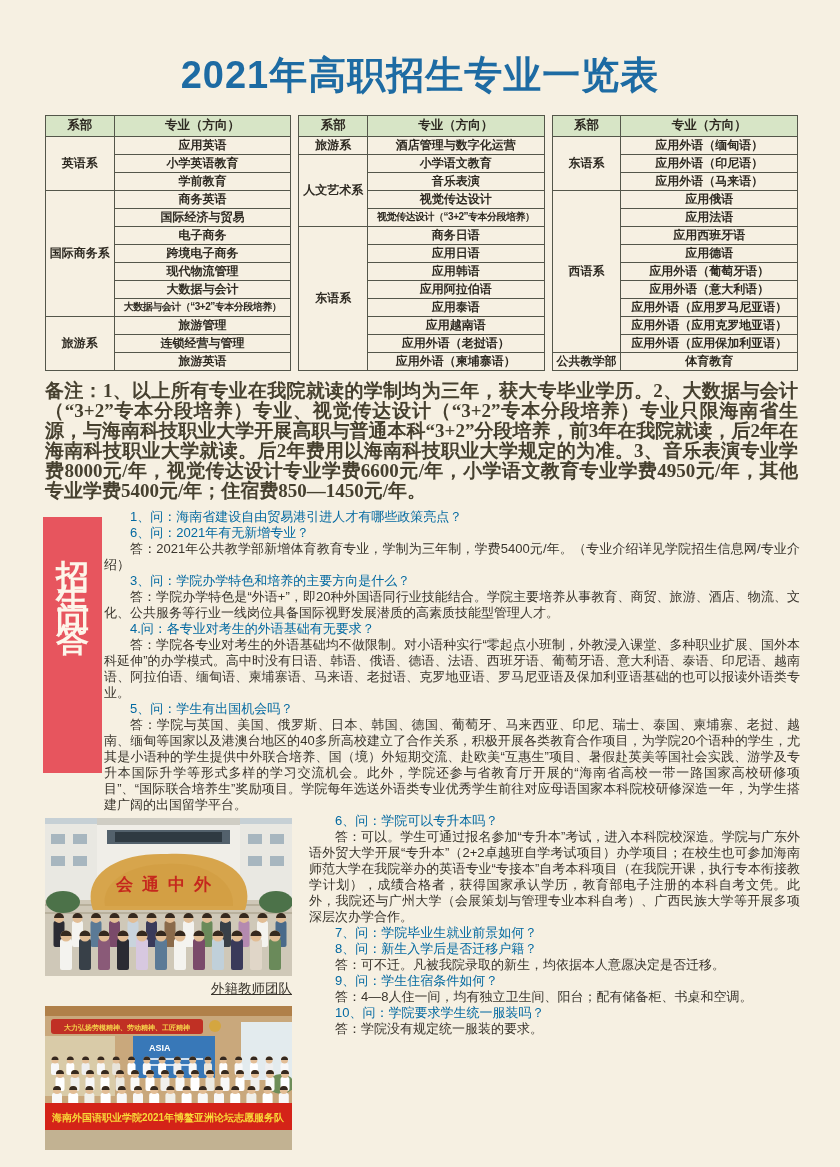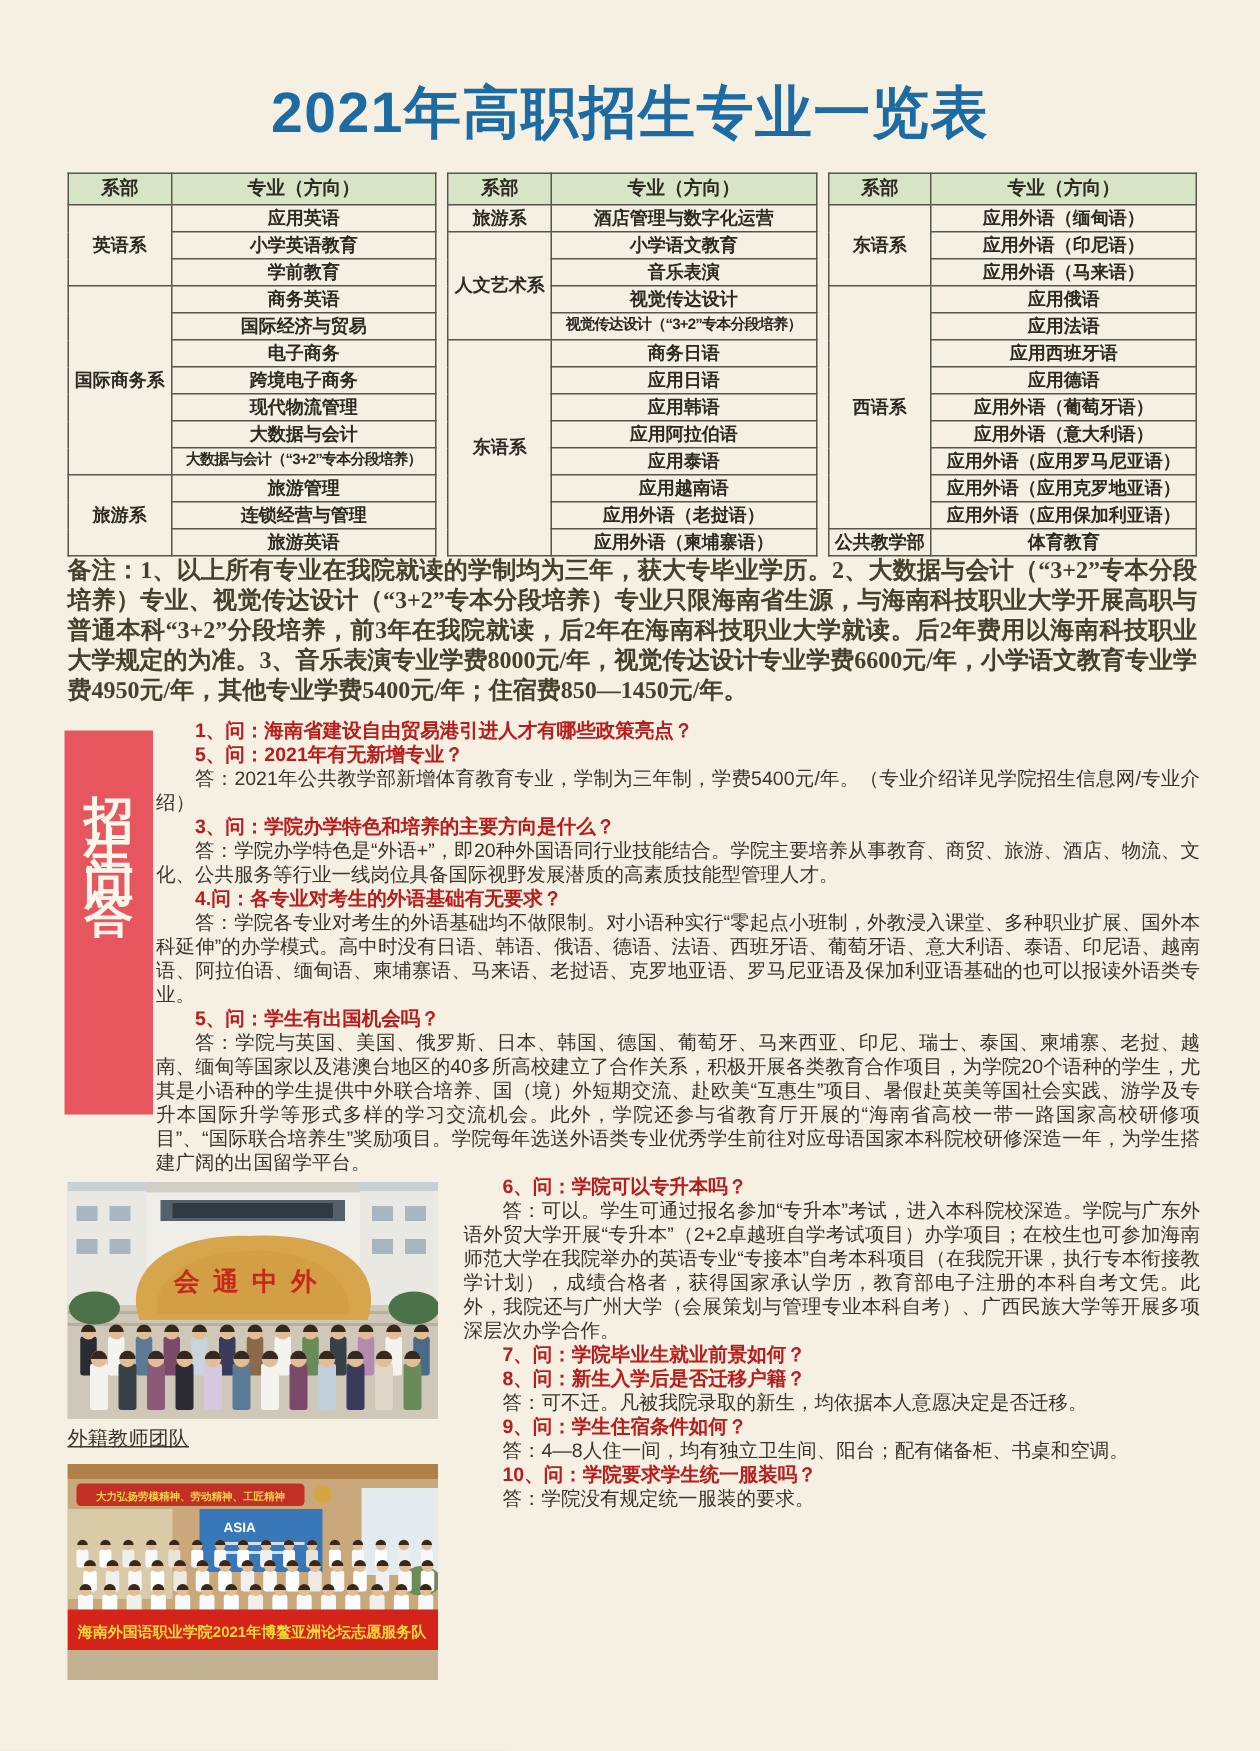--- a/index.html
+++ b/index.html
@@ -14,41 +14,41 @@
   .tables-wrap{display:flex;gap:7px;margin:14px 42px 0 45px;}
   .tables-wrap table{flex:1;border-collapse:collapse;table-layout:fixed;
          font-size:12px;font-weight:bold;color:#2e2a22;}
   .tables-wrap th,.tables-wrap td{border:1px solid #54564a;text-align:center;
          padding:0 1px;height:17px;line-height:1.05;overflow:hidden;white-space:nowrap;}
   .tables-wrap th{background:#d7e5c6;height:20px;font-size:12.5px;}
   .tables-wrap .col-dept{width:28%;}
   .tables-wrap td.tight{font-size:10px;letter-spacing:-0.5px;}
 
   
-  .note{margin:0 42px 0 45px;font-family:"Liberation Serif",serif;font-weight:bold;
-        font-size:16px;line-height:20px;color:#46402f;text-align:justify;}
+  .note{margin:10px 42px 0 45px;font-family:"Liberation Serif",serif;font-weight:bold;
+        font-size:19px;line-height:20px;color:#46402f;text-align:justify;}
 
   
   .qa{position:relative;margin:8px 40px 0 45px;padding-left:59px;
       font-size:13px;line-height:16px;color:#39342c;}
   .qa p{margin:0;text-align:justify;}
-  .qa p.q{color:#b91c1c;font-weight:bold;text-indent:2em;}
+  .qa p.q{color:#0369a1;font-weight:normal;text-indent:2em;}
   .qa p.a{text-indent:2em;}
   .qa p.cont{text-indent:0;}
   .banner{position:absolute;left:-2px;top:8px;width:59px;height:256px;background:#e7555e;
           display:flex;align-items:flex-start;justify-content:center;}
   .banner span{writing-mode:vertical-rl;text-orientation:upright;color:#fdf6ea;
           font-size:33px;font-weight:bold;letter-spacing:21px;padding-top:16px;}
 
   
   .qa-lower::after{content:"";display:block;clear:both;}
   .photos-col{float:left;width:247px;margin-left:-59px;margin-right:17px;margin-top:5px;}
   .photos-col figure{margin:0 0 9px 0;text-decoration:underline;}
   .photos-col svg{display:block;width:247px;background:#ddd;}
-  .photos-col figcaption{text-align:left;font-size:13.5px;color:#39342c;margin-top:5px;line-height:16px;}
+  .photos-col figcaption{text-align:right;font-size:13.5px;color:#39342c;margin-top:5px;line-height:16px;}
 </style>
 </head>
 <body>
 
 <div class="page" style="background: rgb(246, 240, 226);">
 
   <h1 class="title" style="color: rgb(29, 107, 163);">2021年高职招生专业一览表</h1>
 
   <div class="tables-wrap">
       <table class="majors-table">
@@ -211,21 +211,21 @@
 
   <p class="note">备注：1、以上所有专业在我院就读的学制均为三年，获大专毕业学历。2、大数据与会计（“3+2”专本分段培养）专业、视觉传达设计（“3+2”专本分段培养）专业只限海南省生源，与海南科技职业大学开展高职与普通本科“3+2”分段培养，前3年在我院就读，后2年在海南科技职业大学就读。后2年费用以海南科技职业大学规定的为准。3、音乐表演专业学费8000元/年，视觉传达设计专业学费6600元/年，小学语文教育专业学费4950元/年，其他专业学费5400元/年；住宿费850—1450元/年。</p>
 
   <div class="qa">
     <div class="banner" style="background: rgb(231, 85, 94);">
       <span>招生问答</span>
     </div>
 
     <div>
         <p class="q">1、问：海南省建设自由贸易港引进人才有哪些政策亮点？</p>
-        <p class="q">5、问：2021年有无新增专业？</p>
+        <p class="q">6、问：2021年有无新增专业？</p>
         <p class="a">答：2021年公共教学部新增体育教育专业，学制为三年制，学费5400元/年。（专业介绍详见学院招生信息网/专业介绍）</p>
         <p class="q">3、问：学院办学特色和培养的主要方向是什么？</p>
         <p class="a">答：学院办学特色是“外语+”，即20种外国语同行业技能结合。学院主要培养从事教育、商贸、旅游、酒店、物流、文化、公共服务等行业一线岗位具备国际视野发展潜质的高素质技能型管理人才。</p>
         <p class="q">4.问：各专业对考生的外语基础有无要求？</p>
         <p class="a">答：学院各专业对考生的外语基础均不做限制。对小语种实行“零起点小班制，外教浸入课堂、多种职业扩展、国外本科延伸”的办学模式。高中时没有日语、韩语、俄语、德语、法语、西班牙语、葡萄牙语、意大利语、泰语、印尼语、越南语、阿拉伯语、缅甸语、柬埔寨语、马来语、老挝语、克罗地亚语、罗马尼亚语及保加利亚语基础的也可以报读外语类专业。</p>
         <p class="q">5、问：学生有出国机会吗？</p>
         <p class="a">答：学院与英国、美国、俄罗斯、日本、韩国、德国、葡萄牙、马来西亚、印尼、瑞士、泰国、柬埔寨、老挝、越南、缅甸等国家以及港澳台地区的40多所高校建立了合作关系，积极开展各类教育合作项目，为学院20个语种的学生，尤其是小语种的学生提供中外联合培养、国（境）外短期交流、赴欧美“互惠生”项目、暑假赴英美等国社会实践、游学及专升本国际升学等形式多样的学习交流机会。此外，学院还参与省教育厅开展的“海南省高校一带一路国家高校研修项目”、“国际联合培养生”奖励项目。学院每年选送外语类专业优秀学生前往对应母语国家本科院校研修深造一年，为学生搭建广阔的出国留学平台。</p>
       </div>
 
     <div class="qa-lower">

